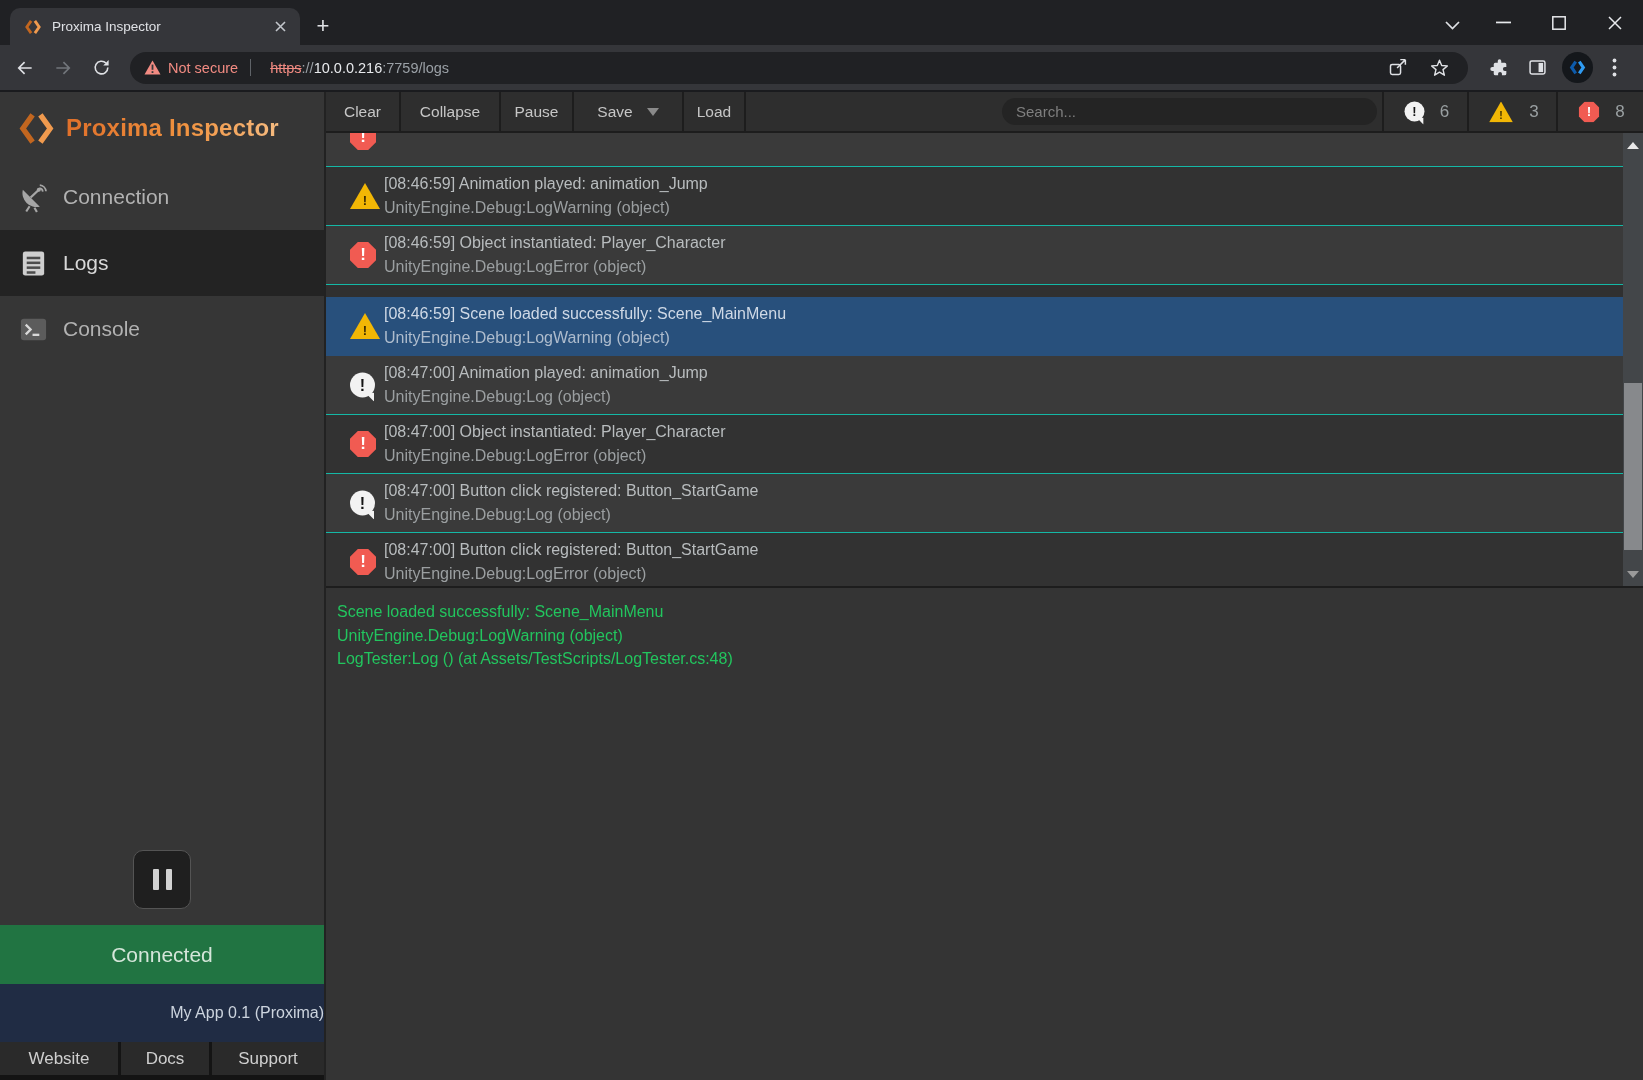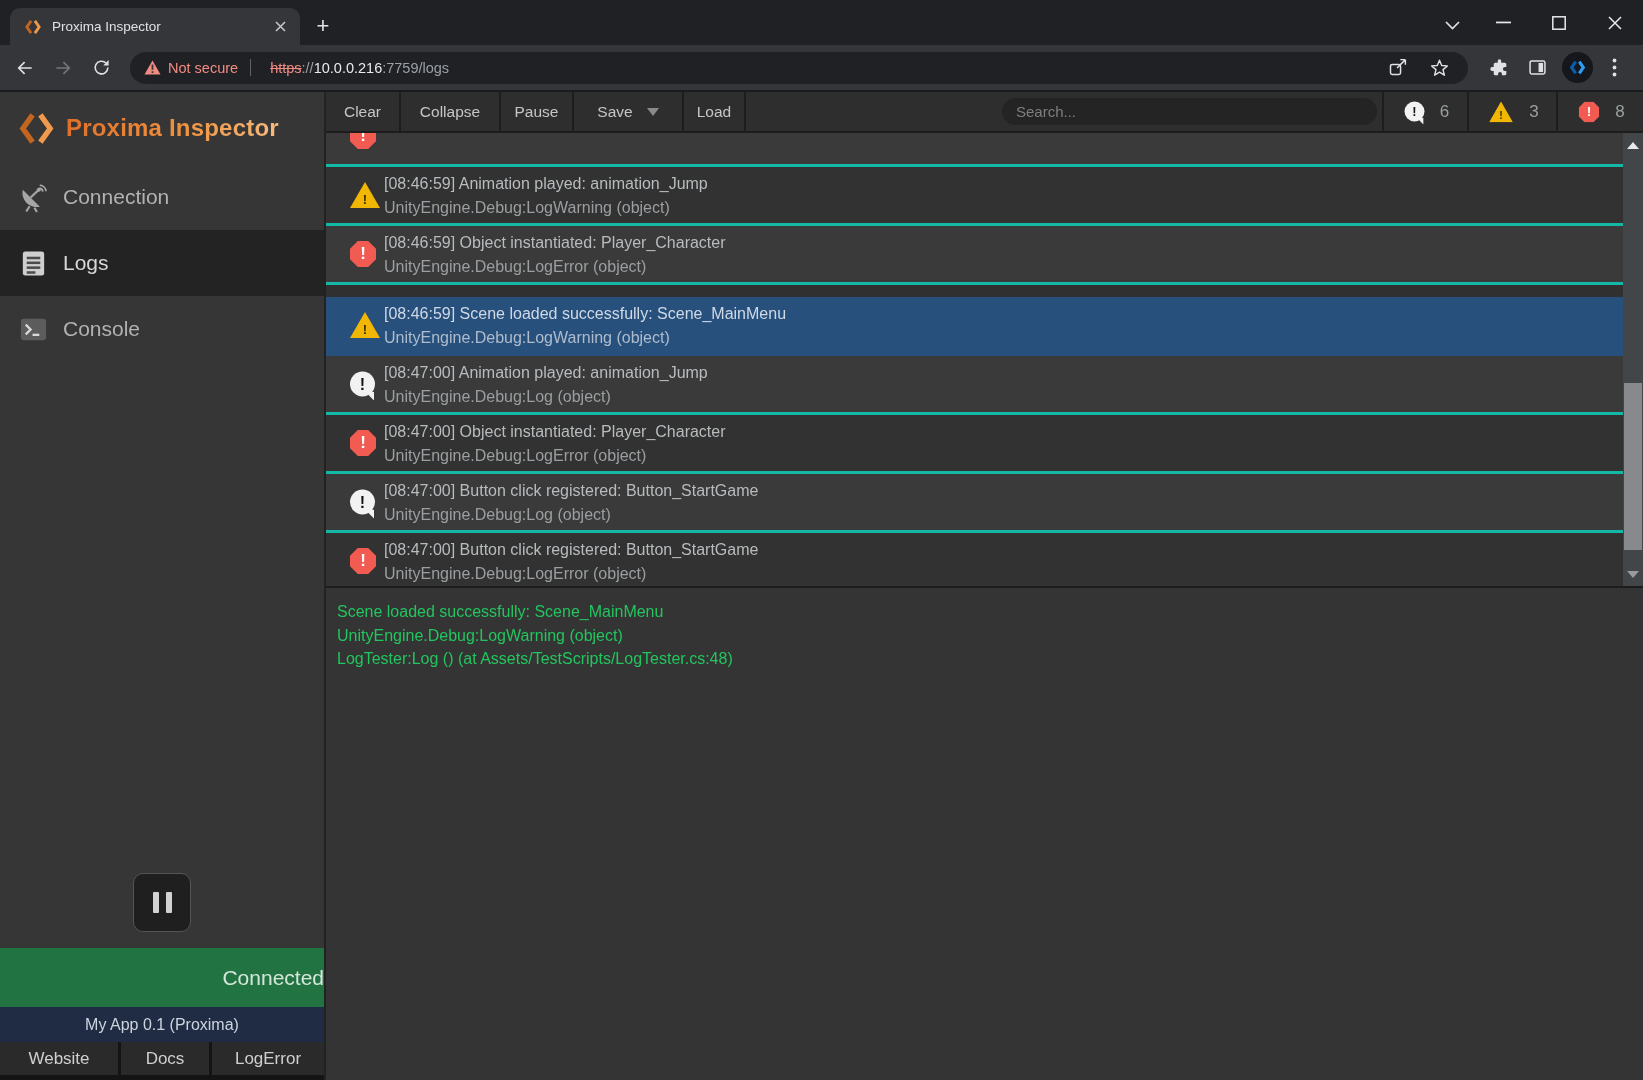--- a/index.html
+++ b/index.html
@@ -44,22 +44,22 @@
   .logo-text{ font-size:24px; font-weight:700; margin-left:11px; letter-spacing:.2px;
     background:linear-gradient(90deg,#e0702a 0%,#f0923f 55%,#f6bb80 100%);
     -webkit-background-clip:text; background-clip:text; color:transparent; }
   .nav-item{ height:66px; display:flex; align-items:center; padding-left:18px; cursor:pointer; }
   .nav-item.active{ background:#232323; }
   .nav-label{ color:#b2b2b2; font-size:21px; margin-left:14px; }
   .nav-item.active .nav-label{ color:#d8d8d8; }
   .side-spacer{ flex:1; }
   .pause-btn{ width:58px; height:59px; margin:0 auto 16px auto; background:#1f1f1f; border:1px solid #545454; border-radius:10px; display:flex; align-items:center; justify-content:center; gap:7px; cursor:pointer; }
   .pause-btn i{ display:block; width:6px; height:21px; background:#d2d2d2; border-radius:1px; }
-  .conn-bar{ height:59px; background:var(--green); color:#d5e6da; font-size:21px; display:flex; align-items:center; justify-content:flex-end; }
-  .app-bar{ height:35px; background:var(--navy); color:#ccd4de; font-size:16px; display:flex; align-items:center; justify-content:center; }
+  .conn-bar{ height:59px; background:var(--green); color:#d5e6da; font-size:21px; display:flex; align-items:center; justify-content:center; }
+  .app-bar{ height:58px; background:var(--navy); color:#ccd4de; font-size:16px; display:flex; align-items:center; justify-content:flex-end; }
   .side-footer{ height:38px; background:#141414; display:flex; gap:3px; padding-bottom:5px; }
   .foot-cell{ background:#2a2a2a; color:#cfcfcf; font-size:17px; display:flex; align-items:center; justify-content:center; cursor:pointer; }
   .foot-cell:nth-child(1){ width:118px; } .foot-cell:nth-child(2){ width:88px; } .foot-cell:nth-child(3){ flex:1; }
 
   
   .main{ flex:1; display:flex; flex-direction:column; border-left:2px solid #222; min-width:0; }
   .toolbar{ height:41px; background:#2e2e2e; border-bottom:2px solid #1d1d1d; display:flex; align-items:stretch; }
   .tbtn{ border-right:2px solid #1d1d1d; color:#c6c6c6; font-size:15.5px; display:flex; align-items:center; justify-content:center; gap:14px; cursor:pointer; }
   .tbtn.w1{width:75px;} .tbtn.w2{width:100px;} .tbtn.w3{width:73px;} .tbtn.w4{width:110px;} .tbtn.w5{width:62px;}
   .caret{ width:0; height:0; border-left:6px solid transparent; border-right:6px solid transparent; border-top:8px solid #8a8a8a; }
@@ -77,21 +77,21 @@
   .lvl-error::after{ content:"!"; color:#fff; font-size:17px; }
   .lvl-info{ width:25px; height:25px; background:var(--info); border-radius:50%; }
   .lvl-info::before{ content:""; position:absolute; right:1px; bottom:-4px; width:9px; height:9px; background:var(--info); clip-path:polygon(100% 0,0 0,100% 100%); }
   .lvl-info::after{ content:"!"; color:#141414; font-size:16px; }
   .lvl-warning{ width:30px; height:26px; background:var(--warn); clip-path:polygon(50% 0,100% 100%,0 100%); }
   .lvl-warning::after{ content:"!"; color:#3a2c00; font-size:13px; margin-top:8px; }
 
   
   .loglist{ height:455px; position:relative; overflow:hidden; background:#303030; border-bottom:2px solid #1d1d1d; }
   .rows{ margin-right:20px; }
-  .log-row{ height:59px; border-bottom:3px solid #14b8a6; position:relative; padding:5px 0 0 58px; cursor:pointer; }
+  .log-row{ height:59px; border-bottom:1px solid #14b8a6; position:relative; padding:5px 0 0 58px; cursor:pointer; }
   .log-row.light{ background:#3a3a3a; } .log-row.dark{ background:#323232; }
   .log-row.selected{ background:var(--sel); border-bottom-color:var(--sel);margin-top:12px; }
   .log-row.clipped{ margin-top:-25px; }
   .log-row .licon{ position:absolute; left:24px; top:50%; transform:translateY(-50%); }
   .l1{ color:#b8bcbe; font-size:16px; line-height:24px; white-space:nowrap; }
   .l2{ color:#9b9fa1; font-size:16px; line-height:23px; white-space:nowrap; }
   .log-row.selected .l1{ color:#cfd9e6; } .log-row.selected .l2{ color:#aebccd; }
 
   
   .scrollbar{ position:absolute; top:0; right:0; width:20px; height:100%; background:#434649; }
@@ -283,21 +283,21 @@
 
       <div class="conn-bar">
         <span>Connected</span>
       </div>
       <div class="app-bar">
         <span>My App 0.1 (Proxima)</span>
       </div>
       <div class="side-footer">
         <div class="foot-cell">Website</div>
         <div class="foot-cell">Docs</div>
-        <div class="foot-cell">LogError</div>
+        <div class="foot-cell">Support</div>
       </div>
     </div>
 
     <div class="main">
 
       <div class="toolbar">
         <div class="tbtn w1">Clear</div>
         <div class="tbtn w2">Collapse</div>
         <div class="tbtn w3">Pause</div>
         <div class="tbtn w4">

